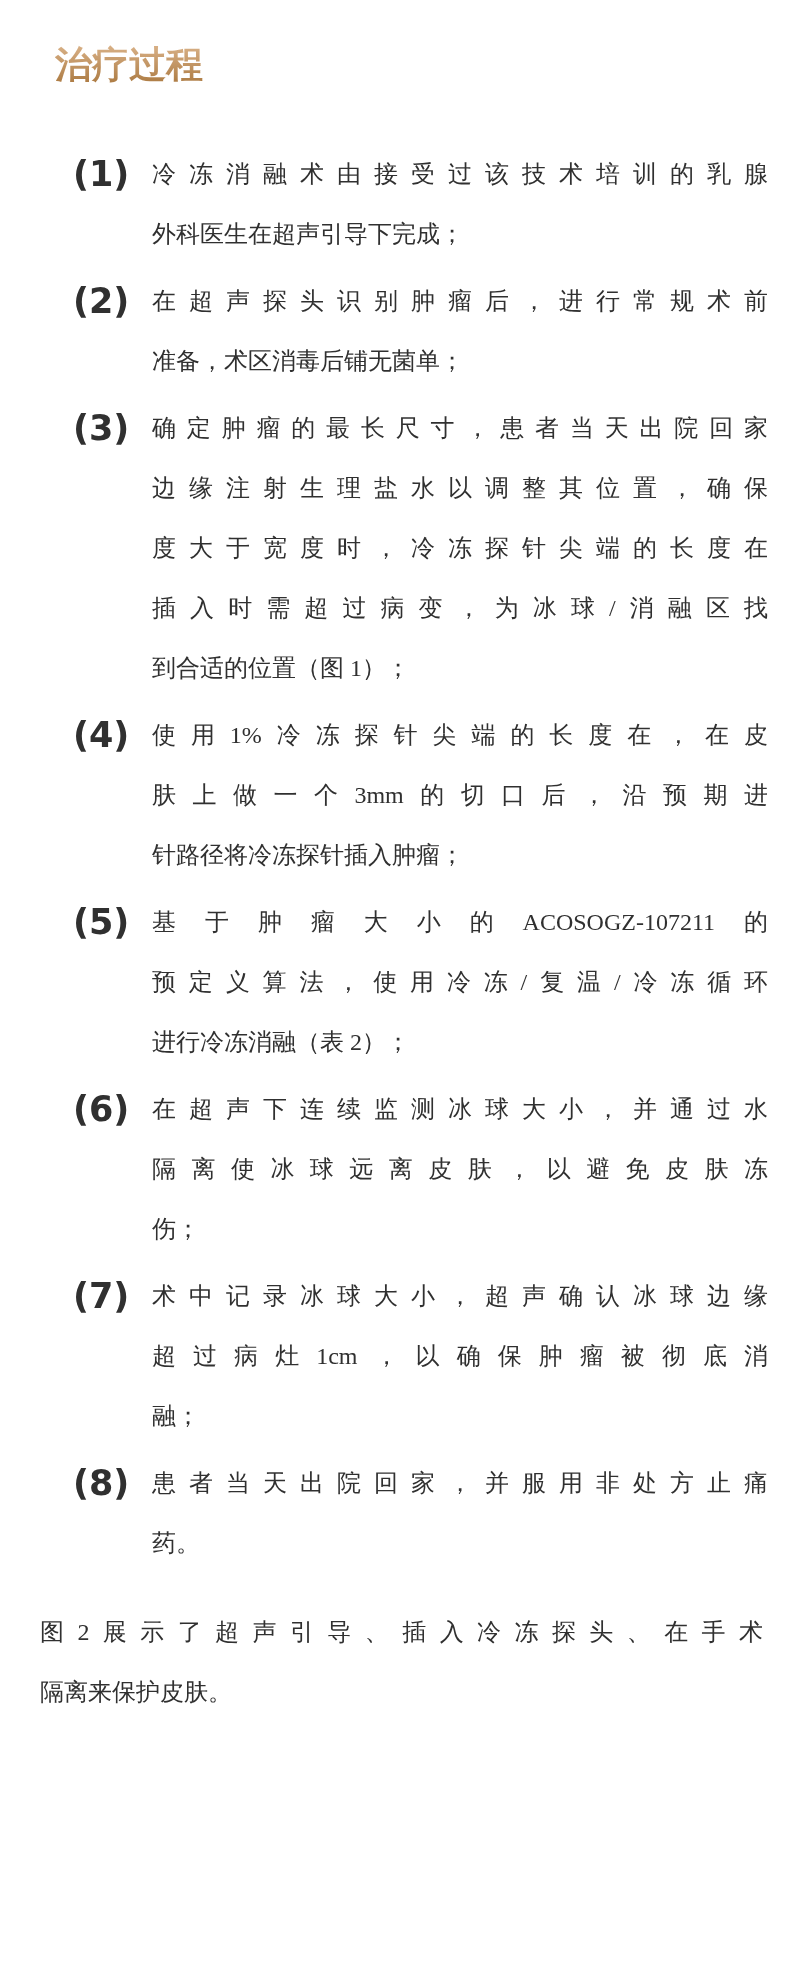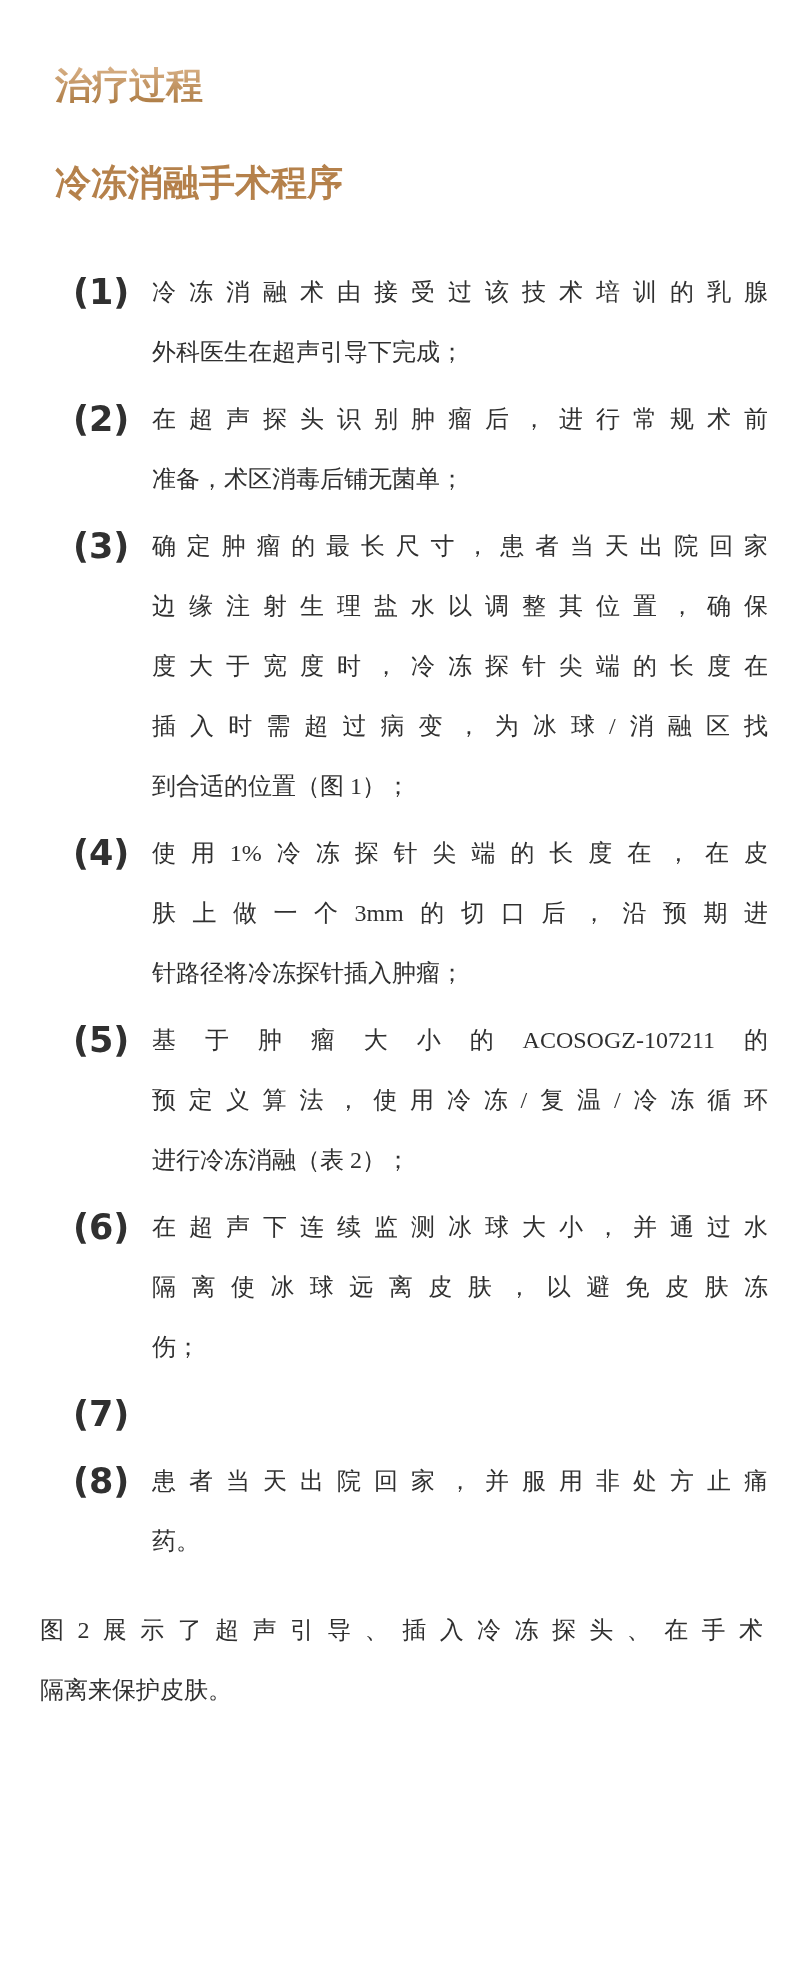--- a/index.html
+++ b/index.html
@@ -9,21 +9,20 @@
     height: 1962px;
     overflow: hidden;
     font-family: "DejaVu Sans", "Liberation Sans", sans-serif;
     color: var(--text-color, #303030);
   }
   .page {
     position: relative;
     width: 800px;
     height: 1438px;
     background: var(--page-bg, #ffffff);
-    margin-top: 21px;
   }
   .title {
     display: inline-block;
     margin: 42px 0 0 55px;
     font-family: "DejaVu Serif", "Liberation Serif", serif;
     font-size: 37px;
     line-height: 44px;
     font-weight: 700;
     background: linear-gradient(180deg, var(--title-top, #dcb58c) 0%, var(--title-bottom, #aa783f) 100%);
     -webkit-background-clip: text;
@@ -72,21 +71,20 @@
     margin: 29px 40px 0 40px;
     width: 723px;
   }
 </style>
 </head>
 <body>
 
 <div class="page">
   <h1 class="title">治疗过程</h1>
 
-  <h2 class="subtitle">冷冻消融手术程序</h2>
 
   <ol class="proc-list" id="proc-list">
       <li class="item">
         <span class="num">(1)</span>
         <div class="text">
           <div class="line j">冷冻消融术由接受过该技术培训的乳腺</div>
           <div class="line">外科医生在超声引导下完成；</div>
         </div>
       </li>
       <li class="item">
@@ -125,20 +123,25 @@
       <li class="item">
         <span class="num">(6)</span>
         <div class="text">
           <div class="line j">在超声下连续监测冰球大小，并通过水</div>
           <div class="line j">隔离使冰球远离皮肤，以避免皮肤冻</div>
           <div class="line">伤；</div>
         </div>
       </li>
       <li class="item">
         <span class="num">(7)</span>
+        <div class="text">
+          <div class="line j">术中记录冰球大小，超声确认冰球边缘</div>
+          <div class="line j">超过病灶1cm，以确保肿瘤被彻底消</div>
+          <div class="line">融；</div>
+        </div>
       </li>
       <li class="item">
         <span class="num">(8)</span>
         <div class="text">
           <div class="line j">患者当天出院回家，并服用非处方止痛</div>
           <div class="line">药。</div>
         </div>
       </li>
     </ol>
 

